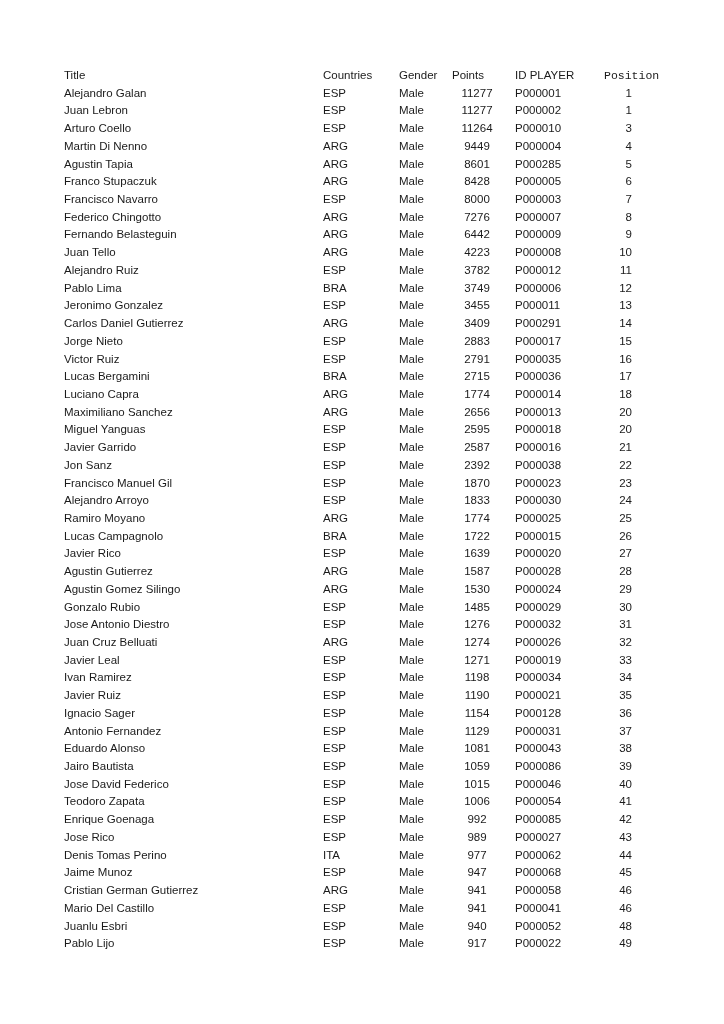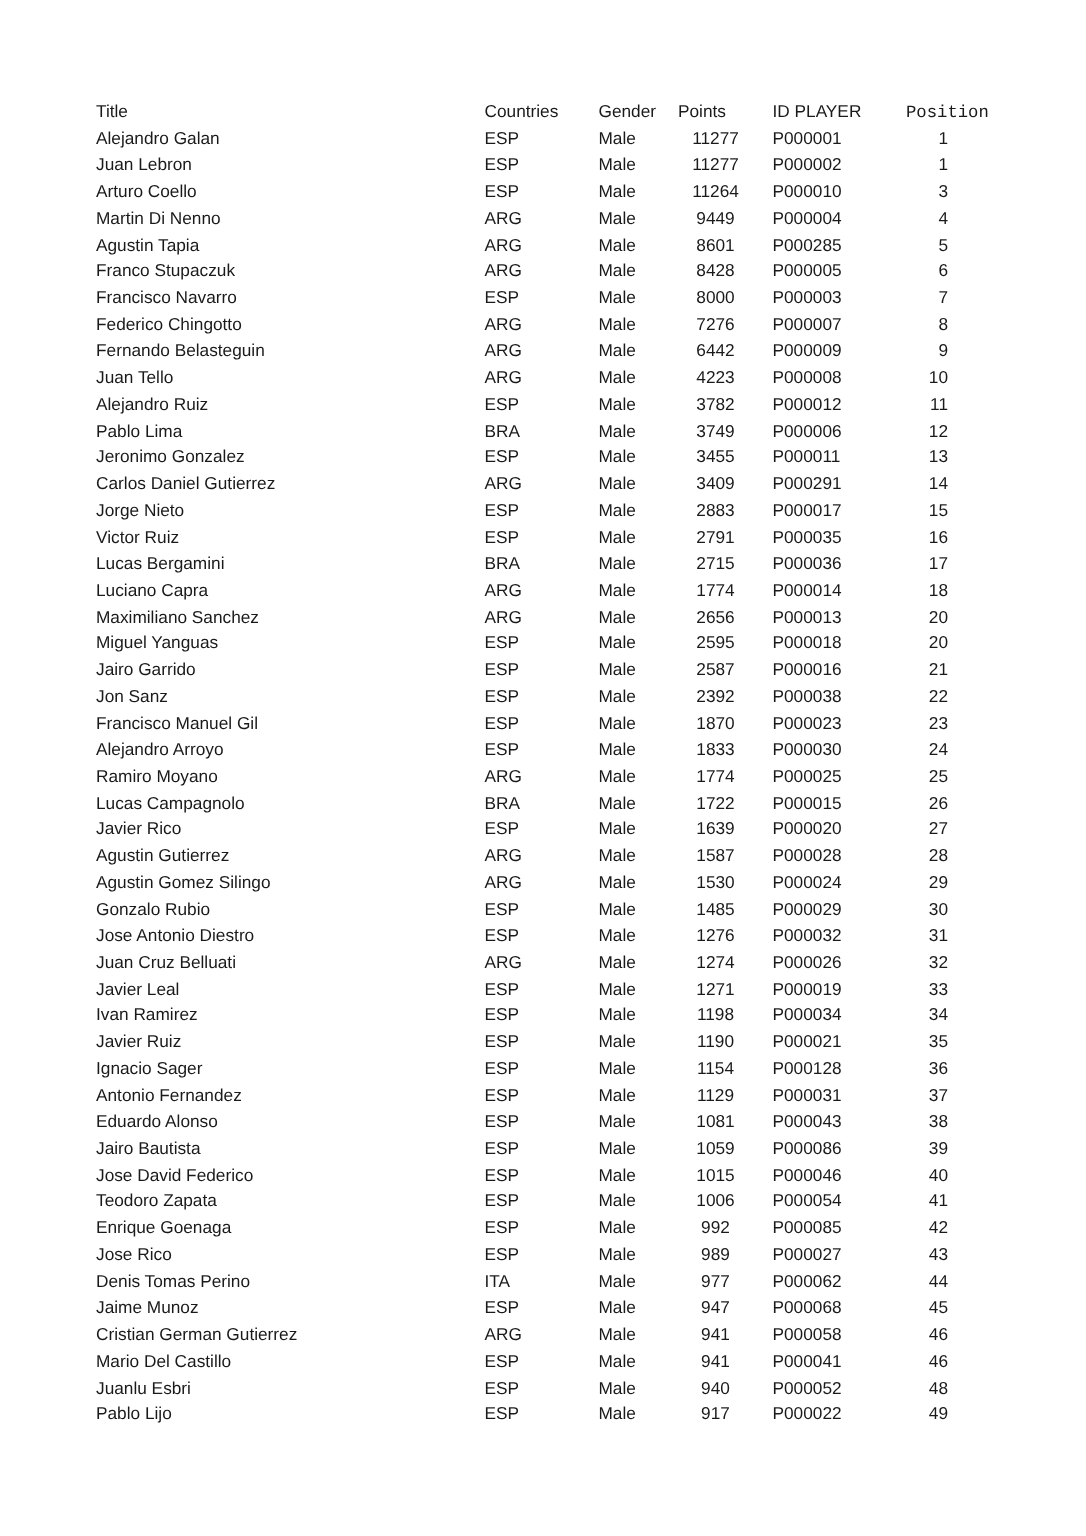--- a/index.html
+++ b/index.html
@@ -184,21 +184,21 @@
       </div>
       <div class="row">
         <span class="c c-title">Miguel Yanguas</span>
         <span class="c c-country">ESP</span>
         <span class="c c-gender">Male</span>
         <span class="c c-points">2595</span>
         <span class="c c-id">P000018</span>
         <span class="c c-pos">20</span>
       </div>
       <div class="row">
-        <span class="c c-title">Jairo Garrido</span>
+        <span class="c c-title">Javier Garrido</span>
         <span class="c c-country">ESP</span>
         <span class="c c-gender">Male</span>
         <span class="c c-points">2587</span>
         <span class="c c-id">P000016</span>
         <span class="c c-pos">21</span>
       </div>
       <div class="row">
         <span class="c c-title">Jon Sanz</span>
         <span class="c c-country">ESP</span>
         <span class="c c-gender">Male</span>

